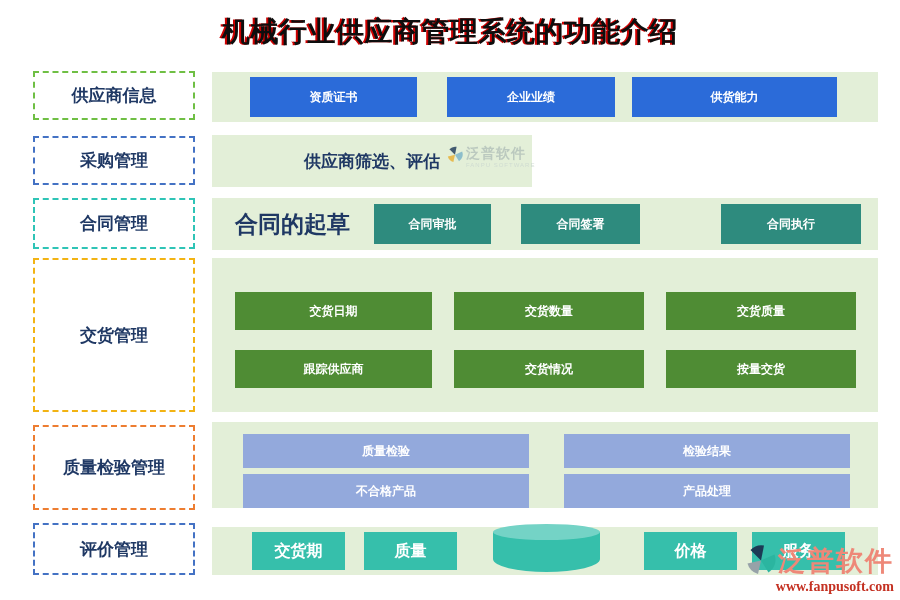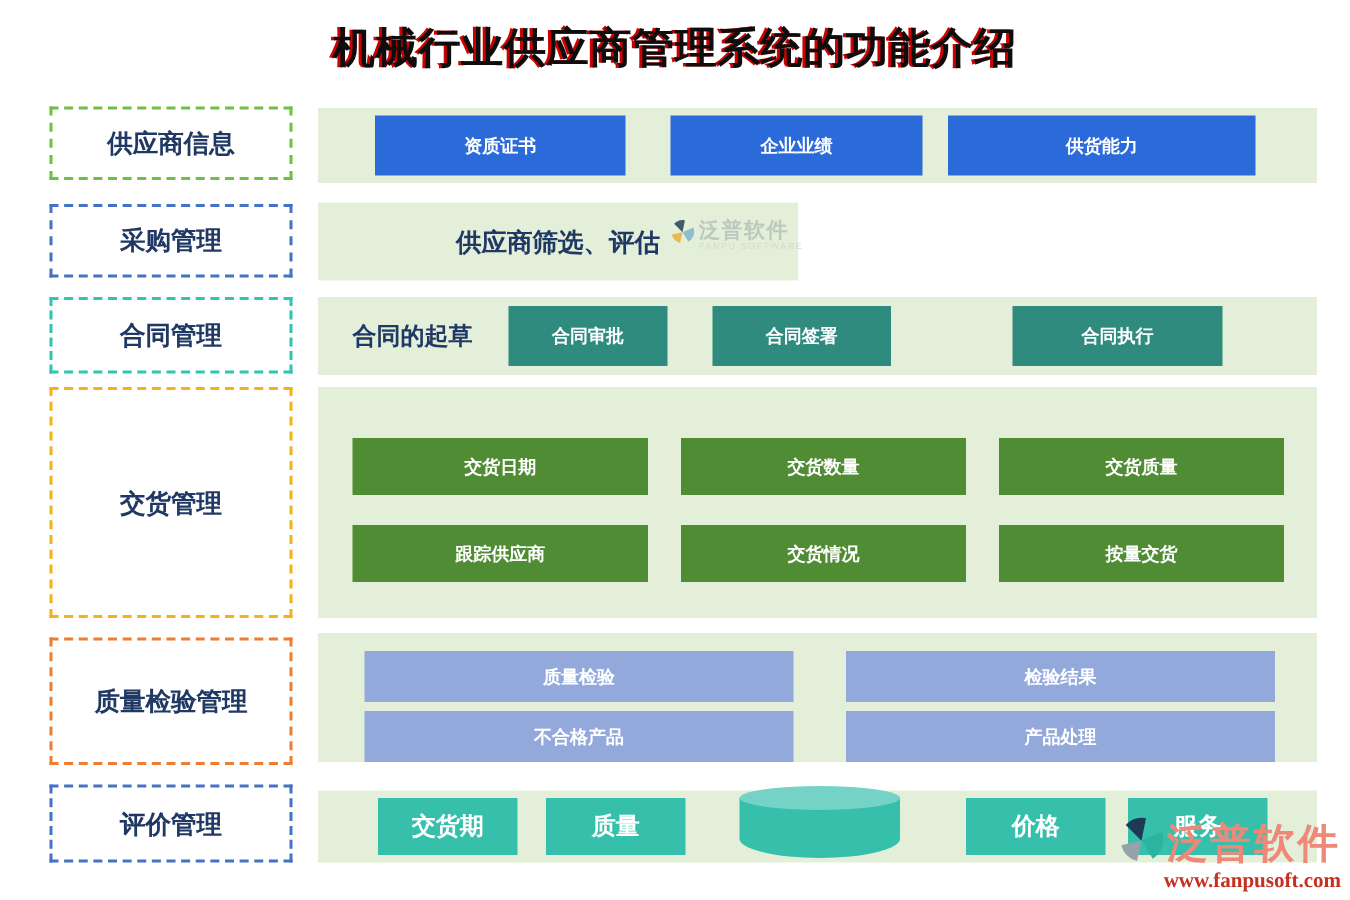--- a/index.html
+++ b/index.html
@@ -44,23 +44,23 @@
   .panel-text {
     display:flex; align-items:center; justify-content:center; height:100%;
     font-size:17px; font-weight:bold; color:#1f3864;
   }
   
   #row1 .btn { height:40px; background:#2b6bd9; }
   .r1b1 { margin-left:38px; width:167px; }
   .r1b2 { margin-left:30px; width:168px; }
   .r1b3 { margin-left:17px; width:205px; }
   
-  .r3-note { margin-left:23px; font-size:16px; font-weight:bold; color:#1f3864; }
+  .r3-note { margin-left:23px; font-size:23px; font-weight:bold; color:#1f3864; }
   #row3 .btn { height:40px; background:#2e8b7e; }
-  .r3b1 { margin-left:24px; width:106px; }
+  .r3b1 { margin-left:24px; width:117px; }
   .r3b2 { margin-left:30px; width:119px; }
   .r3b3 { margin-left:81px; width:140px; }
   
   #row4 .btn { height:38px; background:#4f8c34; }
   
   #row5 .btn { height:34px; background:#93a9dc; }
   
   #row6 .btn { height:38px; width:93px; background:#36bfab; font-size:16px; }
   .r6b1 { margin-left:40px; }
   .r6b2 { margin-left:19px; }

